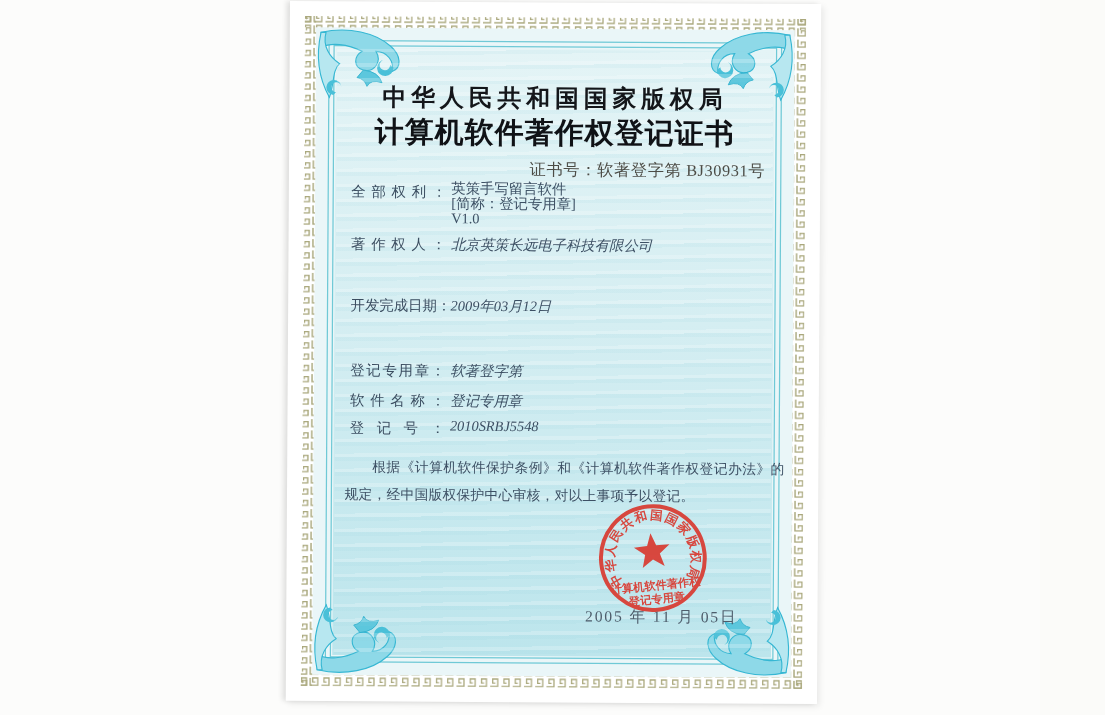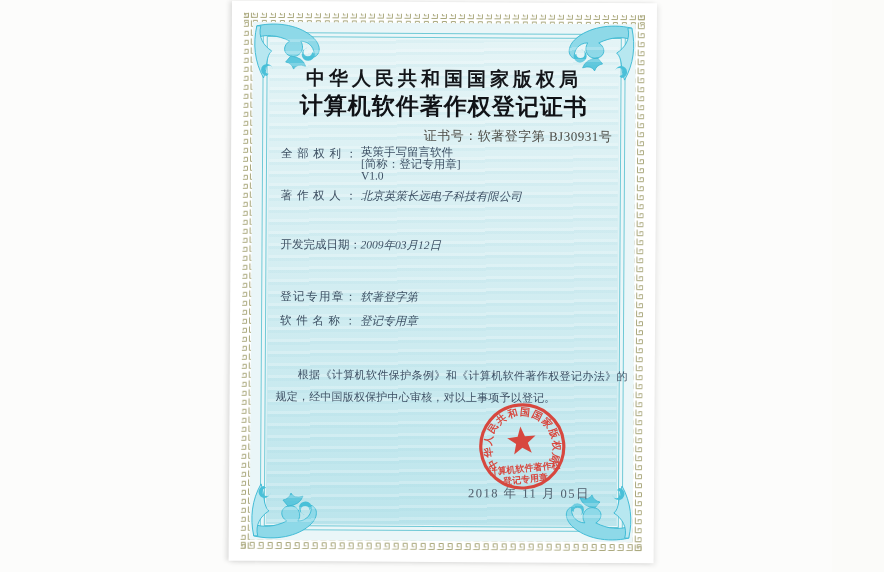--- a/index.html
+++ b/index.html
@@ -128,32 +128,35 @@
     </div>
     <div class="f-row row-dev">
       <span class="f-label">开发完成日期：</span><span class="f-value">2009年03月12日</span>
     </div>
     <div class="f-row row-acq">
       <span class="f-label">登记专用章：</span><span class="f-value">软著登字第</span>
     </div>
     <div class="f-row row-scope">
       <span class="f-label">软件名称：</span><span class="f-value">登记专用章</span>
     </div>
+    <div class="f-row row-regno">
+      <span class="f-label">登记号：</span><span class="f-value">2010SRBJ5548</span>
+    </div>
 
     <div class="statement">根据《计算机软件保护条例》和《计算机软件著作权登记办法》的规定，经中国版权保护中心审核，对以上事项予以登记。</div>
 
     <svg class="stamp-svg" viewBox="-57 -57 114 114" aria-hidden="true">
       <g transform="rotate(-6)">
         <circle cx="0" cy="0" r="41.5" fill="none" stroke="#d93a30" stroke-width="3.2"></circle>
         <polygon fill="#d93a30" transform="translate(0,-5)" points="0,-15 3.64,-5.02 14.27,-4.64 5.90,1.92 8.82,12.14 0,6.2 -8.82,12.14 -5.90,1.92 -14.27,-4.64 -3.64,-5.02"></polygon>
         <path id="stampArc" d="M -25.4,17.8 A 31,31 0 1 1 25.4,17.8" fill="none"></path>
         <text font-size="10" font-weight="700" fill="#d93a30" letter-spacing="1.3" font-family="'Liberation Sans','DejaVu Sans',sans-serif">
           <textPath href="#stampArc" startOffset="0">中华人民共和国国家版权局</textPath>
         </text>
         <text x="0" y="25" text-anchor="middle" font-size="9" font-weight="700" fill="#d93a30" font-family="'Liberation Sans','DejaVu Sans',sans-serif">计算机软件著作权</text>
         <text x="0" y="36" text-anchor="middle" font-size="9" font-weight="700" fill="#d93a30" font-family="'Liberation Sans','DejaVu Sans',sans-serif">登记专用章</text>
       </g>
     </svg>
 
-    <div class="issue-date">2018 年 11 月 05日</div>
+    <div class="issue-date">2005 年 11 月 05日</div>
 
   </div>
 </div>
 
 </body></html>

